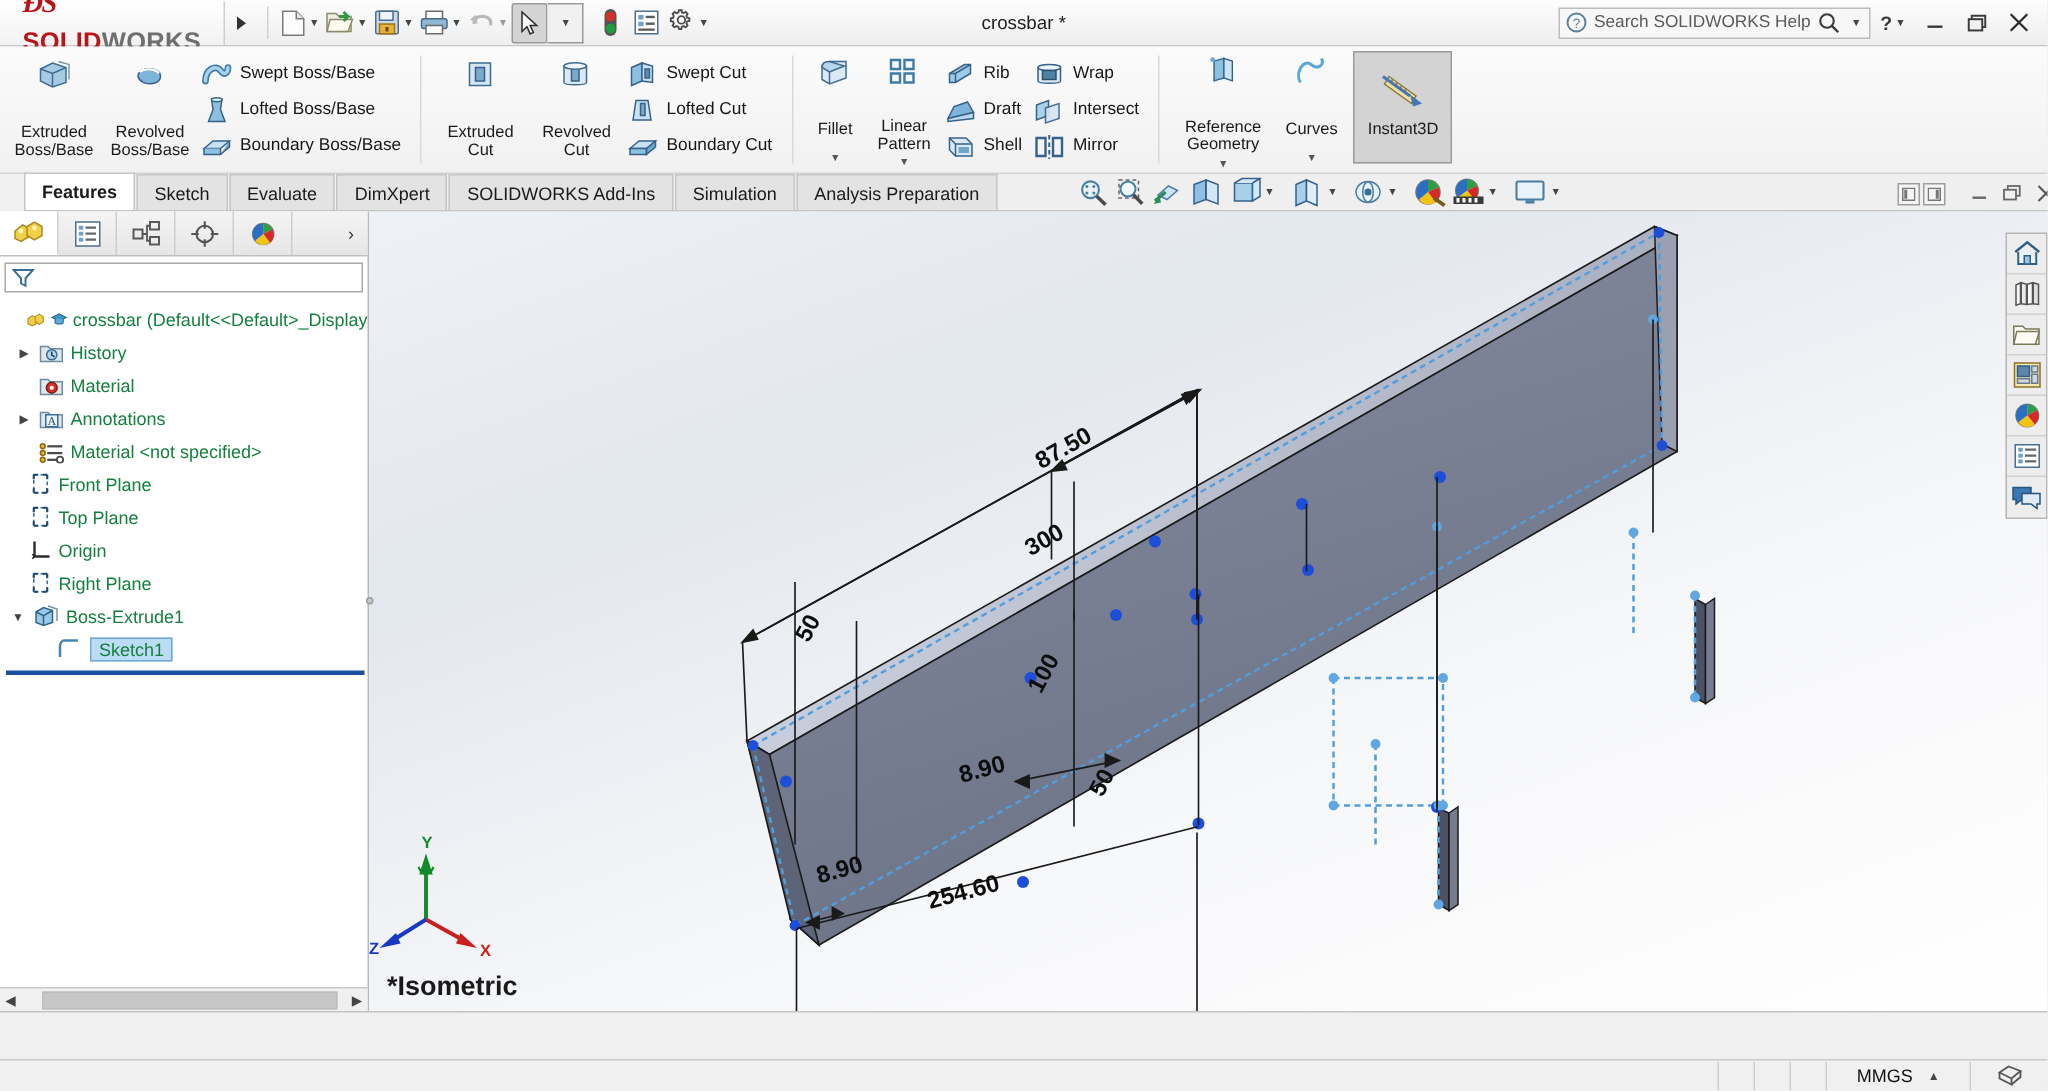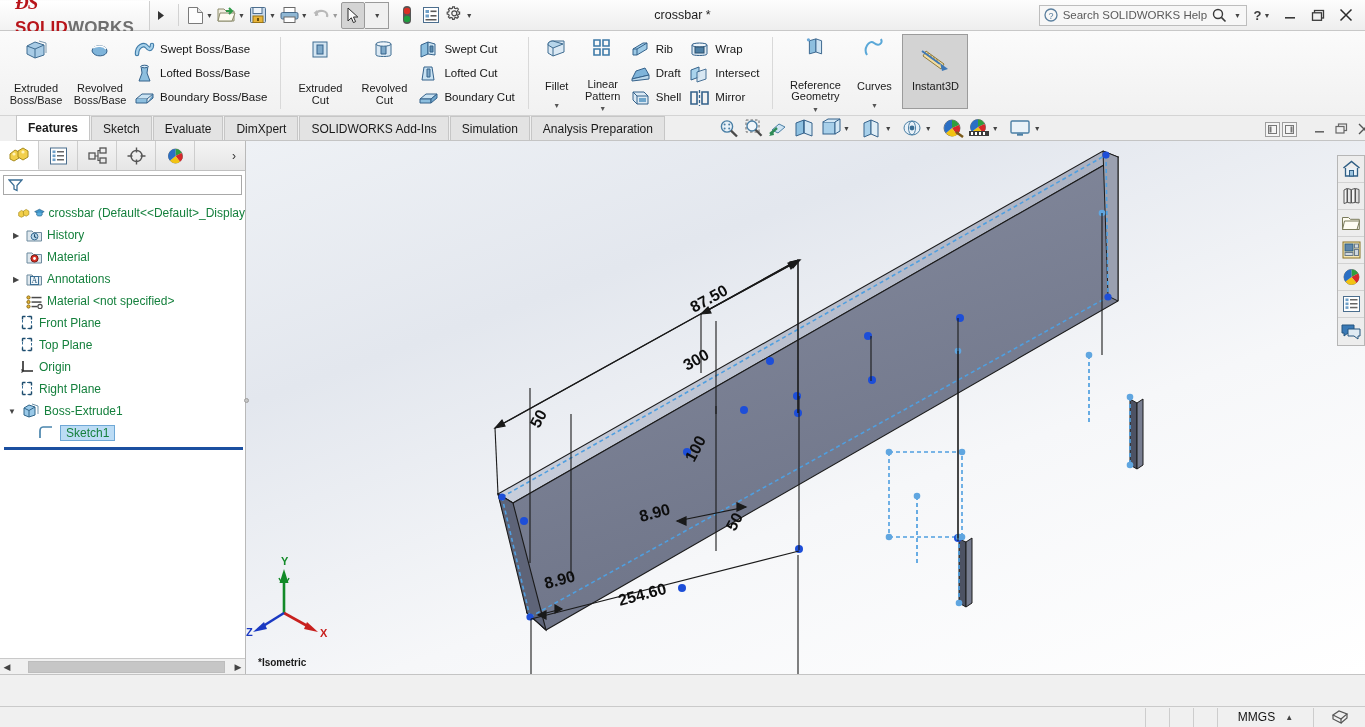--- a/index.html
+++ b/index.html
@@ -189,21 +189,21 @@
 
   
   .graphics {
     position: absolute; left: 246px; top: 141px; right: 0; bottom: 53px;
     background: linear-gradient(160deg, #eef1f5 0%, #e3e7ee 28%, #f6f7f9 62%, #ffffff 100%);
     overflow: hidden;
   }
   .gfx-svg { position: absolute; left: 0; top: 0; }
   .view-label {
     position: absolute; left: 12px; bottom: 6px;
-    font-size: 10px; font-weight: bold; color: #1a1a1a;
+    font-size: 18px; font-weight: bold; color: #1a1a1a;
   }
 
   .splitter {
     position: absolute; left: 243px; top: 390px; width: 7px; height: 22px;
   }
   .splitter i {
     display: block; width: 5px; height: 5px; border-radius: 50%;
     background: #c6c6c6; border: 1px solid #9e9e9e; margin: 8px 0 0 1px;
   }
 

